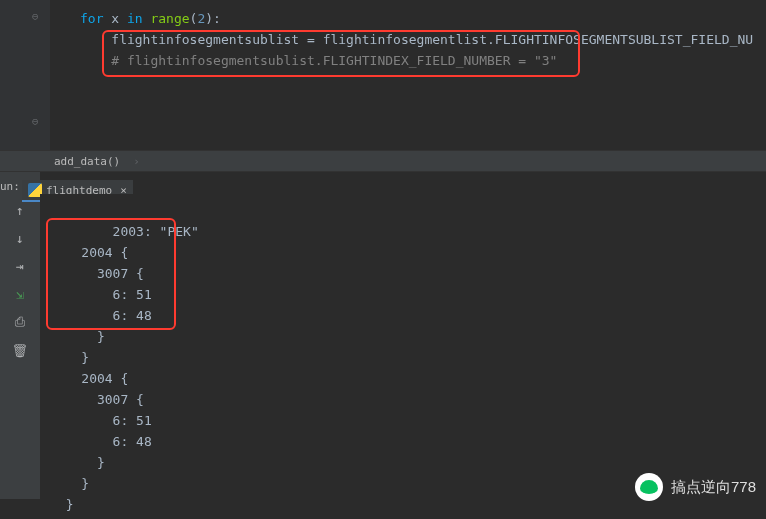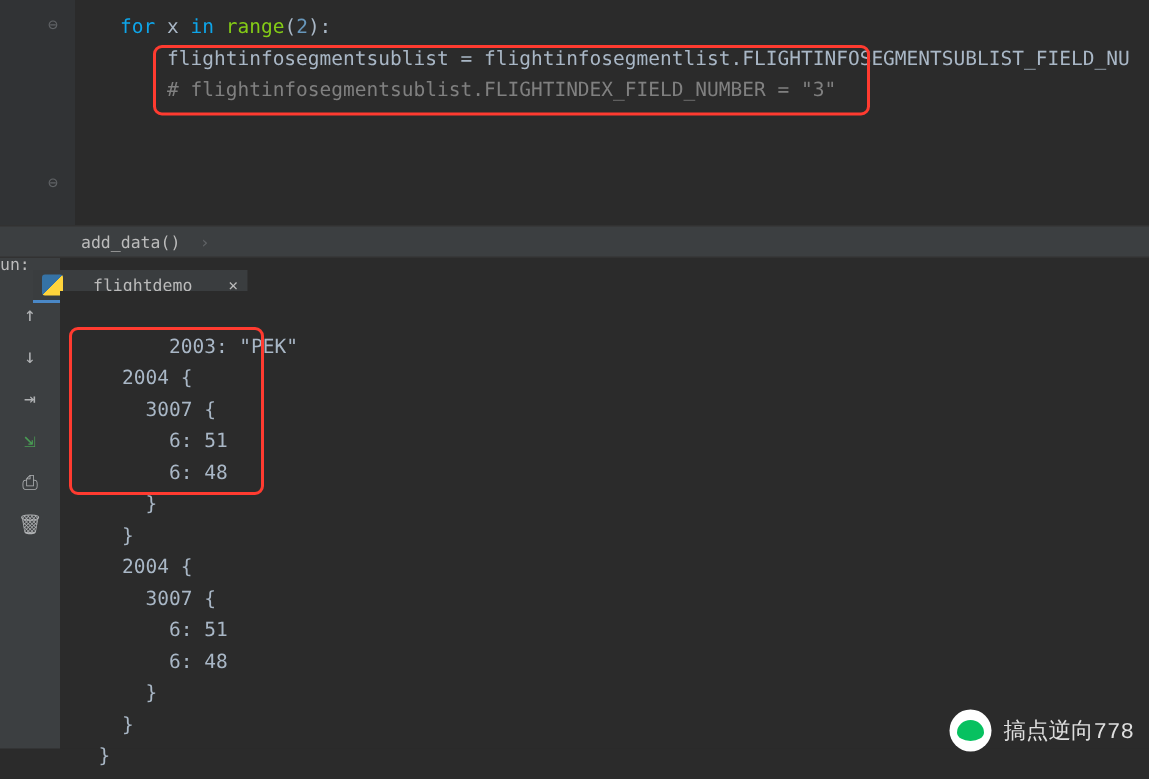--- a/index.html
+++ b/index.html
@@ -72,41 +72,41 @@
     }
     .breadcrumb-item.active { background: #4b4e50; }
     .breadcrumb-sep { color: #606366; margin: 0 5px; }
     .run-panel {
       display: flex;
       height: 327px;
     }
     .run-label {
       position: absolute;
       left: 0;
-      top: 170px;
+      top: 180px;
       font-size: 11px;
       color: #bbbbbb;
     }
     .tab-bar {
       position: absolute;
       left: 22px;
       top: 180px;
       height: 22px;
       display: flex;
       align-items: center;
     }
     .tab {
       display: flex;
       align-items: center;
       padding: 3px 6px;
       background: #3a3d3f;
       border-bottom: 2px solid #4a88c7;
       font-size: 11px;
       color: #bbbbbb;
-      gap: 20px;
+      gap: 4px;
     }
     .py-icon {
       width: 14px;
       height: 14px;
       background: linear-gradient(135deg, #3572A5 50%, #FFD43B 50%);
       border-radius: 2px;
     }
     .close-x { color: #bbbbbb; margin-left: 4px; cursor: pointer; }
     .toolbar {
       width: 40px;
@@ -149,21 +149,21 @@
       pointer-events: none;
     }
     .watermark {
       position: absolute;
       right: 10px;
       bottom: 18px;
       display: flex;
       align-items: center;
       gap: 8px;
       color: #dedede;
-      font-family: Liberation Mono, monospace;
+      font-family: Liberation Sans, sans-serif;
       font-size: 15px;
     }
     .wechat-icon {
       width: 28px;
       height: 28px;
       background: #ffffff;
       border-radius: 50%;
       display: flex;
       align-items: center;
       justify-content: center;

